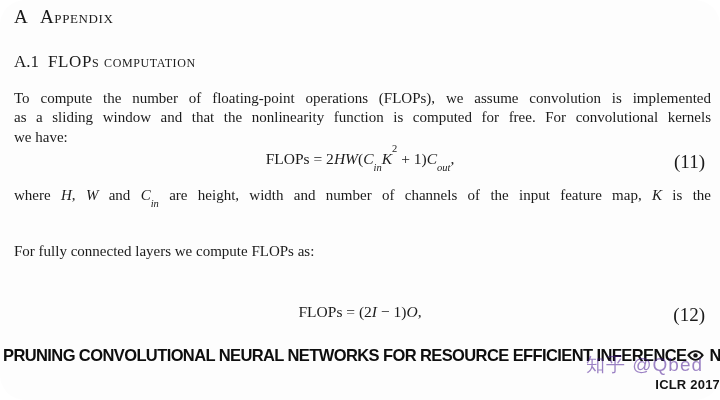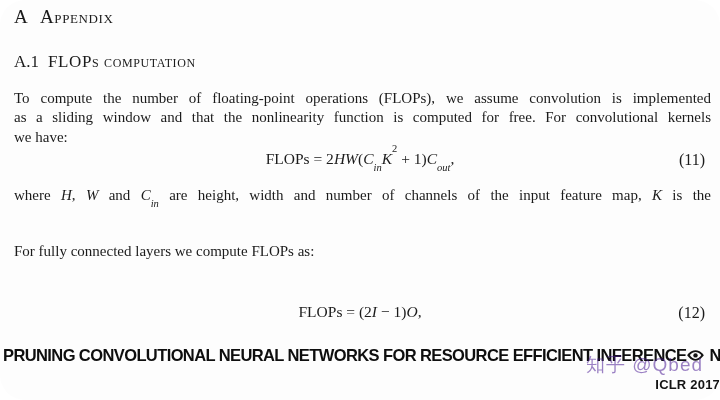--- a/index.html
+++ b/index.html
@@ -22,21 +22,21 @@
   #para2 { top:186px; }
   #para3 { top:242px; }
 
   .para i, .eq i { font-style:italic; }
   .para sub, .eq sub { font-size:10.5px; font-style:italic; position:relative; top:3px; line-height:0; }
   .eq sup { font-size:10.5px; font-style:normal; position:relative; top:-6px; line-height:0; }
 
   .eqrow { position:absolute; left:0; width:720px; text-align:center; font-size:15.5px; height:22px; }
   #eq11 { top:150px; }
   #eq12 { top:279px;margin-top:24px; }
-  .eqtag { position:absolute; right:15px; top:1px; font-size:16px; }
+  .eqtag { position:absolute; right:15px; top:1px; font-size:19px; }
 
   .footer-title {
     position:absolute; left:3px; right:6px; top:346px;
     display:flex; justify-content:space-between; align-items:center;
     font-family:"Liberation Sans", sans-serif; font-weight:700;
     font-size:16.5px; letter-spacing:-0.6px; color:#0e0e0e; white-space:nowrap;
   }
   .brand { display:flex; align-items:center; gap:4px; font-weight:700; letter-spacing:0.2px; }
   .brand svg { display:block; }
 

